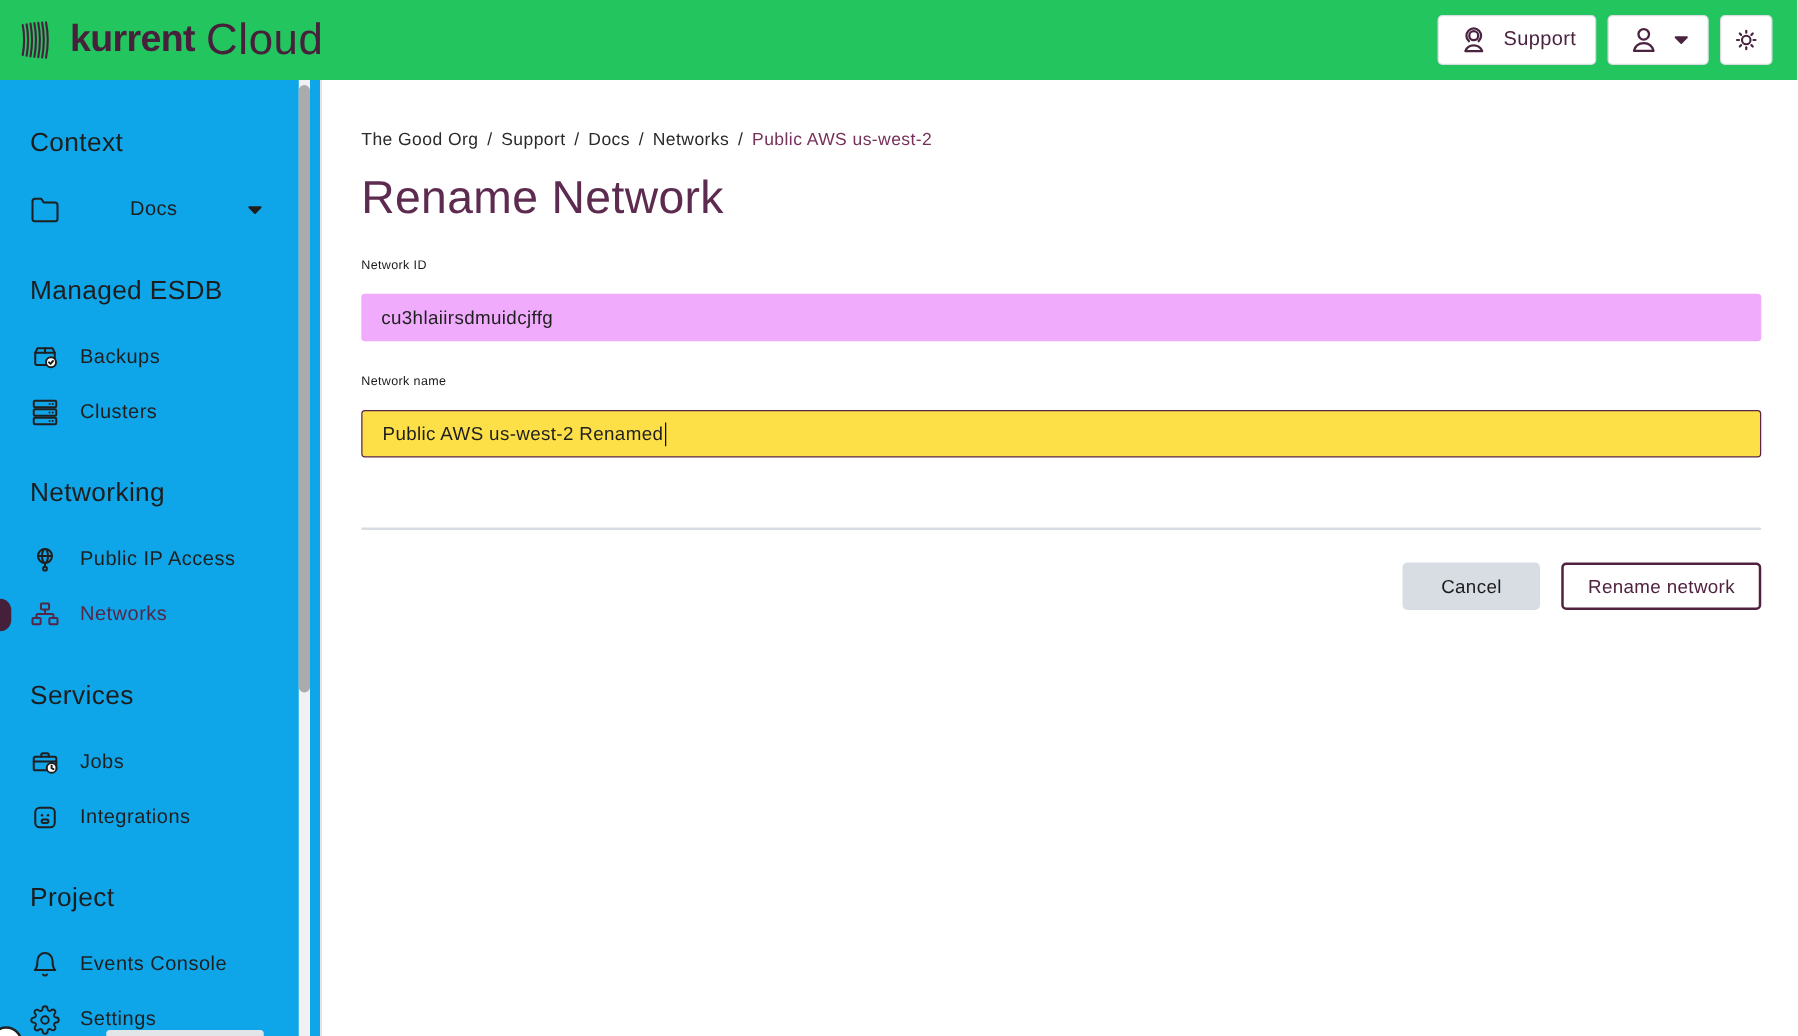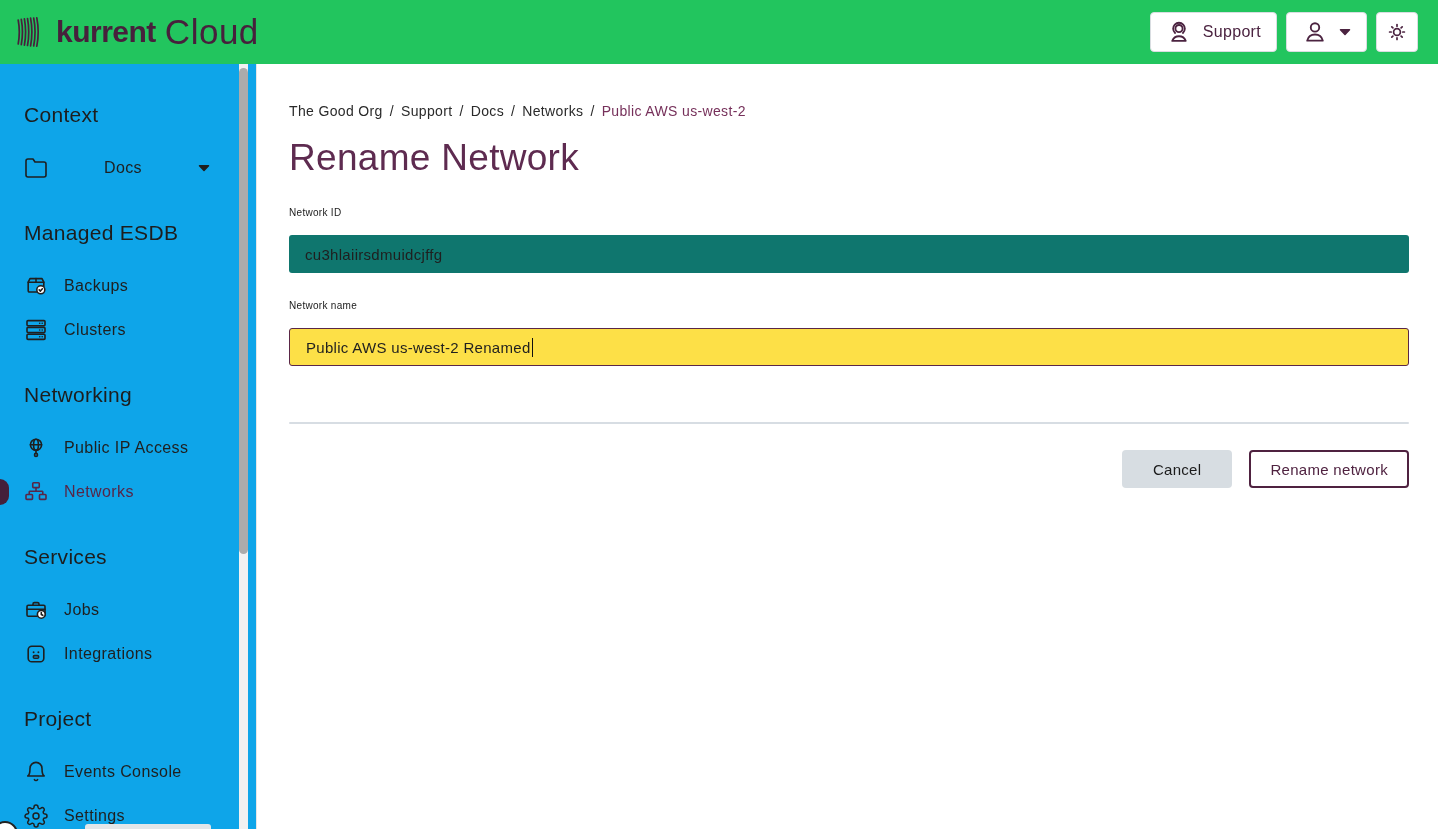--- a/index.html
+++ b/index.html
@@ -137,21 +137,21 @@
     margin-top: 13px;
     height: 38px;
     width: 100%;
     display: flex;
     align-items: center;
     padding: 0 16px;
     font-size: 15px;
     letter-spacing: 0.3px;
     border-radius: 3px;
   }
-  .input.disabled { background: #0f766e; color: #1f1f1f; text-align: right; }
+  .input.disabled { background: #f0abfc; color: #1f1f1f; text-align: right; }
   .input.focused { background: #fde047; border: 1.5px solid #5a2747; }
   .caret { display: inline-block; width: 1.5px; height: 19px; background: #101010; margin-left: 1px; }
   .divider { margin-top: 56px; height: 2px; background: #d7dde3; border-radius: 1px; }
   .actions { margin-top: 26px; display: flex; justify-content: flex-end; gap: 17px; }
   .btn {
     height: 38px;
     border-radius: 4px;
     font-family: "Liberation Sans", sans-serif;
     font-size: 15px;
     letter-spacing: 0.3px;

